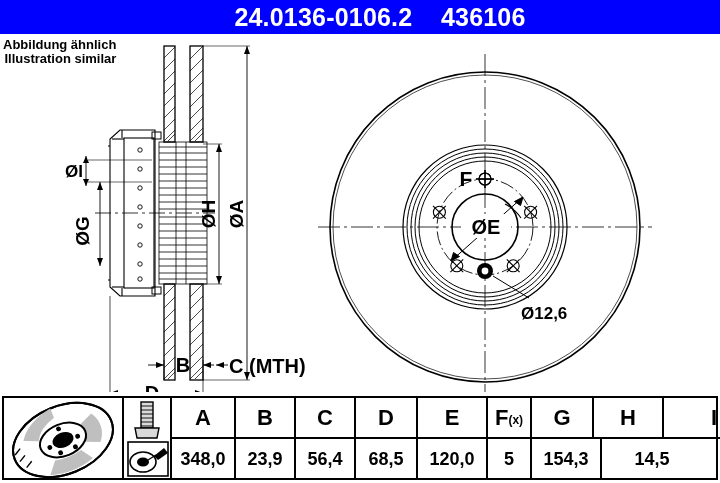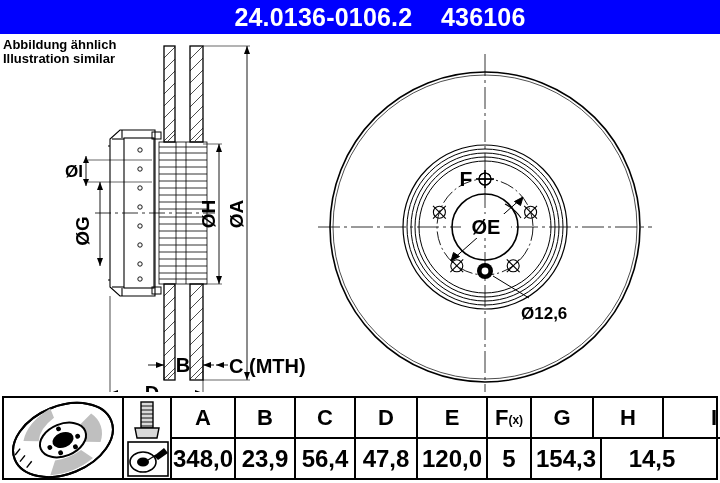--- a/index.html
+++ b/index.html
@@ -12,20 +12,21 @@
     height: 483px;
     font-family: "Liberation Sans", sans-serif;
     position: relative;
     overflow: hidden;
     color: #000;
   }
   #page {
     position: relative;
     width: 720px;
     height: 483px;
+    text-align: right;
   }
   
   .header-bar {
     position: absolute;
     left: 0;
     top: 0;
     width: 720px;
     height: 34px;
     background: #0000ff;
     display: flex;
@@ -95,21 +96,21 @@
     box-sizing: border-box;
     display: flex;
     align-items: center;
     justify-content: center;
     font-weight: bold;
     font-size: 20px;
     line-height: 1;
   }
   .cell.last { border-right: none; }
   .cell.head-cell { font-size: 22px; }
-  .cell.val-cell { font-size: 24px; }
+  .cell.val-cell { font-size: 18px; }
   .fx-sub {
     font-size: 12px;
     font-weight: bold;
     vertical-align: baseline;
     position: relative;
     top: 2px;
   }
   
   .col-a { width: 64px; }
   .col-b { width: 60px; }
@@ -461,21 +462,21 @@
         </div>
         <div class="cell head-cell col-g">G</div>
         <div class="cell head-cell col-h">H</div>
         <div class="cell head-cell col-i last">I</div>
       </div>
 
       <div class="table-row">
         <div class="cell val-cell col-a">348,0</div>
         <div class="cell val-cell col-b">23,9</div>
         <div class="cell val-cell col-c">56,4</div>
-        <div class="cell val-cell col-d">47,8</div>
+        <div class="cell val-cell col-d">68,5</div>
         <div class="cell val-cell col-e">120,0</div>
         <div class="cell val-cell col-f">5</div>
         <div class="cell val-cell col-h">154,3</div>
         <div class="cell val-cell col-i last">14,5</div>
       </div>
     </div>
   </div>
 
 </div>
 

